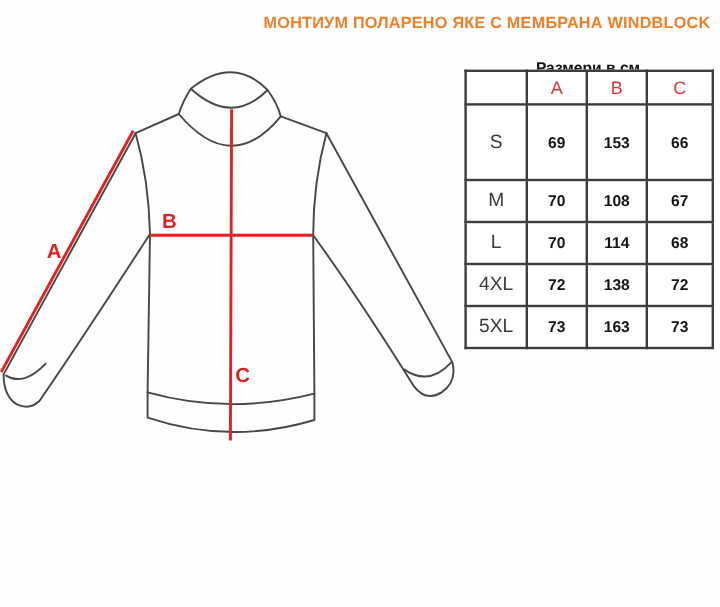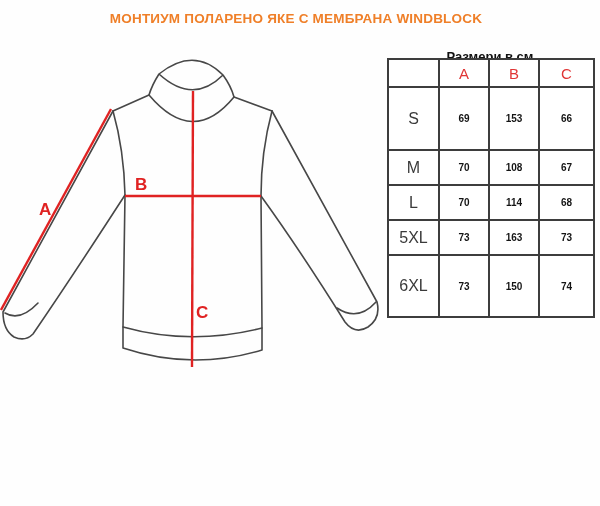--- a/index.html
+++ b/index.html
@@ -1,40 +1,40 @@
 <!DOCTYPE html>
 <html><head>
 <meta charset="utf-8">
 <style>
   html,body{margin:0;padding:0;background:#ffffff;}
   #page{position:relative;width:600px;height:506px;background:#fefefe;overflow:hidden;
         font-family:"Liberation Sans", sans-serif;}
 
-  .page-title{position:absolute;top:11px;left:0;width:592px;text-align:center;
+  .page-title{position:absolute;top:11px;left:0;width:592px;text-align:right;
       font-size:13.5px;font-weight:bold;letter-spacing:.2px;color:#ef7f28;}
 
   .table-caption{position:absolute;top:37px;left:387px;width:206px;text-align:center;
       font-size:13px;font-weight:bold;color:#111;margin-top:12px;}
 
   svg.jacket{position:absolute;left:0;top:0;}
   .outline{fill:none;stroke:#474747;stroke-width:1.6;stroke-linecap:round;stroke-linejoin:round;}
   .redline{fill:none;stroke:#e02222;stroke-width:2.4;stroke-linecap:butt;}
   .measure-label{fill:#e02222;font-size:17px;font-weight:600;font-family:"Liberation Sans",sans-serif;}
 
   table.sizes{position:absolute;left:387px;top:58px;width:206px;border-collapse:collapse;
       table-layout:fixed;background:#fff;}
   table.sizes td{border:2px solid #3d3d3d;text-align:center;vertical-align:middle;padding:0;}
   col.c-size{width:51px;} col.c-a{width:50px;} col.c-b{width:50px;} col.c-c{width:55px;}
   .r-head td{height:26px;}
   .r-s td{height:61px;}
   .r-std td{height:33px;}
   .r-last td{height:60px;}
   .col-letter{color:#e03535;font-size:15px;font-weight:500;}
   .size-cell{font-size:16px;color:#3a3a3a;}
-  .val-cell{font-size:10px;font-weight:bold;color:#141414;}
+  .val-cell{font-size:13px;font-weight:bold;color:#141414;}
 </style>
 </head>
 <body>
 
 <div id="page">
 
   <div class="page-title">МОНТИУМ ПОЛАРЕНО ЯКЕ С МЕМБРАНА WINDBLOCK</div>
 
   <div class="table-caption">Размери в см</div>
 
@@ -92,27 +92,27 @@
       <td class="val-cell">108</td>
       <td class="val-cell">67</td>
     </tr>
     <tr class="r-std">
       <td class="size-cell">L</td>
       <td class="val-cell">70</td>
       <td class="val-cell">114</td>
       <td class="val-cell">68</td>
     </tr>
     <tr class="r-std">
+      <td class="size-cell">4XL</td>
+      <td class="val-cell">72</td>
+      <td class="val-cell">138</td>
+      <td class="val-cell">72</td>
+    </tr>
+    <tr class="r-std">
       <td class="size-cell">5XL</td>
       <td class="val-cell">73</td>
       <td class="val-cell">163</td>
       <td class="val-cell">73</td>
-    </tr>
-    <tr class="r-last">
-      <td class="size-cell">6XL</td>
-      <td class="val-cell">73</td>
-      <td class="val-cell">150</td>
-      <td class="val-cell">74</td>
     </tr>
   </tbody>
     </table>
 
 </div>
 
 </body></html>

